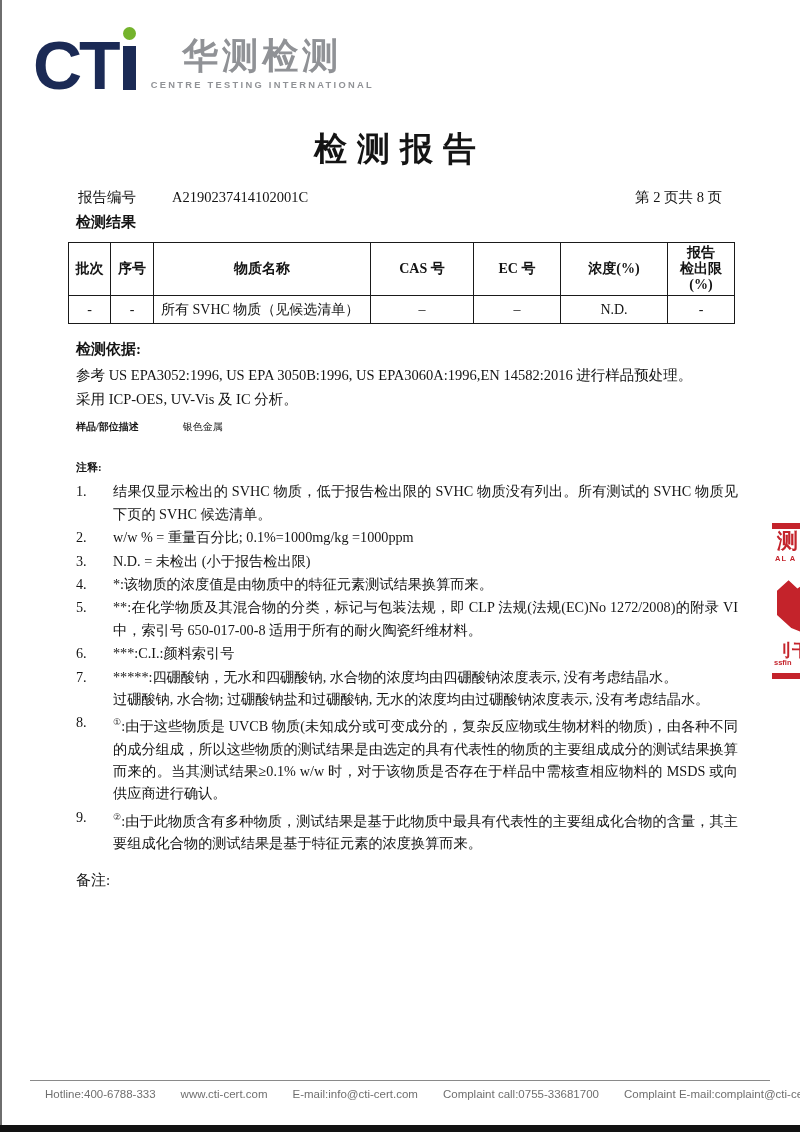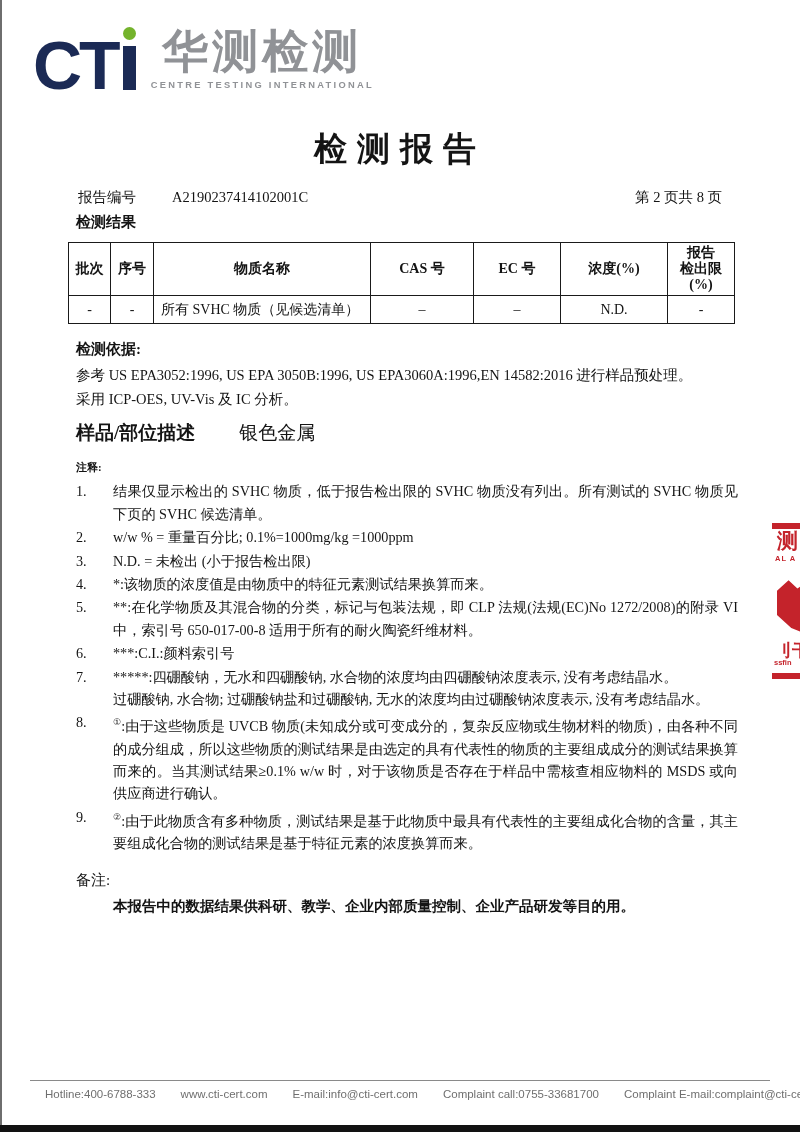--- a/index.html
+++ b/index.html
@@ -16,21 +16,21 @@
   .cti{display:flex;align-items:flex-end;}
   .cti-text{
     font-family:"Liberation Sans","DejaVu Sans",sans-serif;font-weight:bold;
     font-size:68px;line-height:50px;color:#1b2a55;letter-spacing:-3px;
   }
   .cti-i{display:inline-flex;flex-direction:column;align-items:center;margin-left:5px;}
   .cti-dot{width:13px;height:13px;border-radius:50%;background:#74b32c;margin-bottom:6px;}
   .cti-stem{width:13px;height:44px;background:#1b2a55;}
   .logo-right{margin-left:15px;padding-bottom:0px;}
   .logo-cn{
-    font-family:"Liberation Sans","DejaVu Sans",sans-serif;font-size:46px;font-weight:bold;
+    font-family:"Liberation Sans","DejaVu Sans",sans-serif;font-size:36px;font-weight:bold;
     color:#909296;letter-spacing:4px;line-height:1.05;
   }
   .logo-en{
     font-family:"Liberation Sans","DejaVu Sans",sans-serif;font-size:9.3px;font-weight:bold;
     color:#909296;letter-spacing:2.3px;margin-top:5px;white-space:nowrap;
   }
 
   .title{position:absolute;top:127px;left:0;right:0;text-align:center;
     font-size:33px;font-weight:bold;letter-spacing:10px;}
 
@@ -42,21 +42,21 @@
 
   .results-table{position:absolute;top:242px;left:68px;border-collapse:collapse;table-layout:fixed;}
   .results-table th,.results-table td{border:1.6px solid #1a1a1a;font-size:14px;text-align:center;padding:2px 3px;}
   .results-table th{font-weight:bold;line-height:16px;white-space:pre-line;height:44px;vertical-align:middle;}
   .results-table td{height:23px;}
   .results-table td.cell-name{text-align:left;padding-left:7px;}
 
   .basis{position:absolute;top:337px;left:76px;width:664px;font-size:14.5px;line-height:24.5px;}
   .basis-h{font-weight:bold;margin-bottom:1px;font-size:15px;}
 
-  .sample{position:absolute;top:420px;left:76px;display:flex;font-size:19px;}
+  .sample{position:absolute;top:420px;left:76px;display:flex;font-size:10px;}
   .sample-label{font-weight:bold;}
   .sample-value{margin-left:44px;}
 
   .lower{position:absolute;top:456px;left:76px;width:662px;font-size:14.2px;line-height:22.4px;}
   .notes-h{font-weight:bold;font-size:11px;margin-bottom:2px;}
   .note{display:flex;margin-bottom:1px;}
   .note-n{flex:0 0 37px;}
   .note-t{flex:1;text-align:justify;}
   .note-t sup{font-size:9px;}
   .remark-h{font-weight:normal;font-size:15px;margin-top:15px;}
@@ -191,21 +191,20 @@
   <div class="note">
     <span class="note-n">8.</span>
     <span class="note-t"><sup>①</sup><span>:由于这些物质是 UVCB 物质(未知成分或可变成分的，复杂反应物或生物材料的物质)，由各种不同的成分组成，所以这些物质的测试结果是由选定的具有代表性的物质的主要组成成分的测试结果换算而来的。当其测试结果≥0.1% w/w 时，对于该物质是否存在于样品中需核查相应物料的 MSDS 或向供应商进行确认。</span></span>
   </div>
   <div class="note">
     <span class="note-n">9.</span>
     <span class="note-t"><sup>②</sup><span>:由于此物质含有多种物质，测试结果是基于此物质中最具有代表性的主要组成化合物的含量，其主要组成化合物的测试结果是基于特征元素的浓度换算而来。</span></span>
   </div>
 
   <div class="remark-h">备注:</div>
-  <div class="remark-t">本报告中的数据结果供科研、教学、企业内部质量控制、企业产品研发等目的用。</div>
 </div>
 
 <div class="stamp">
   <div class="bar bar-top"></div>
   <div class="frag1">测</div>
   <div class="frag1s">AL A</div>
   <div class="blob"></div>
   <div class="frag2">刂干</div>
   <div class="frag2s">ssfin</div>
   <div class="bar bar-bottom"></div>

